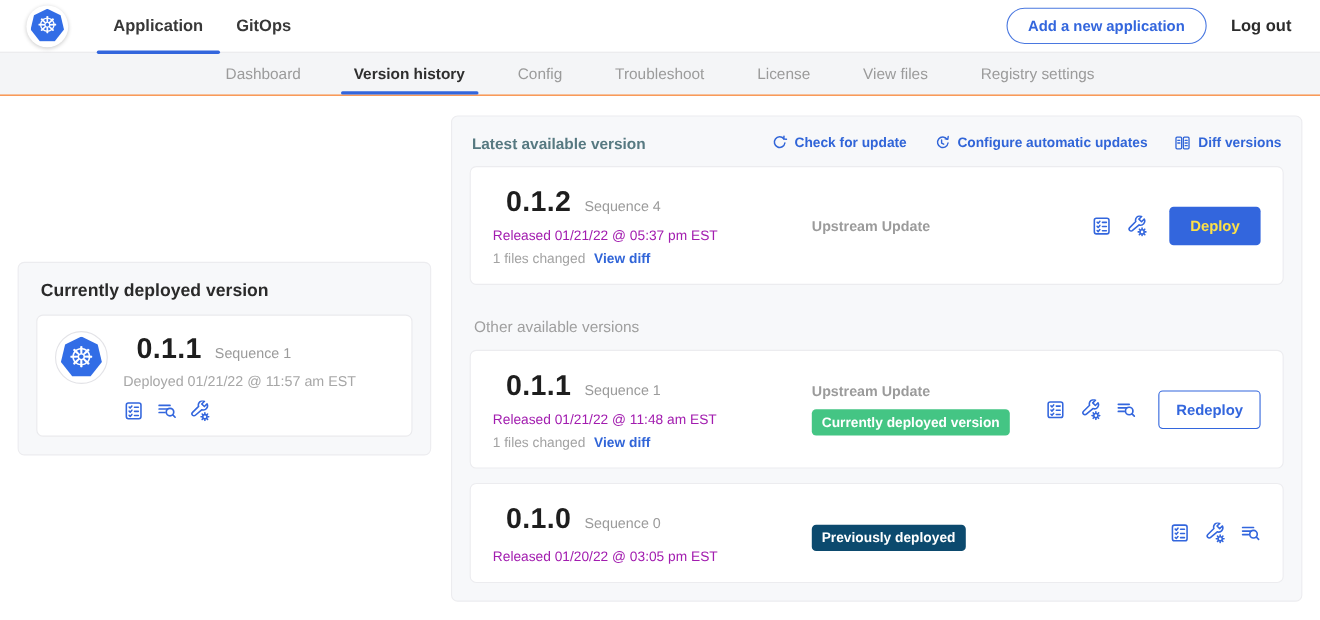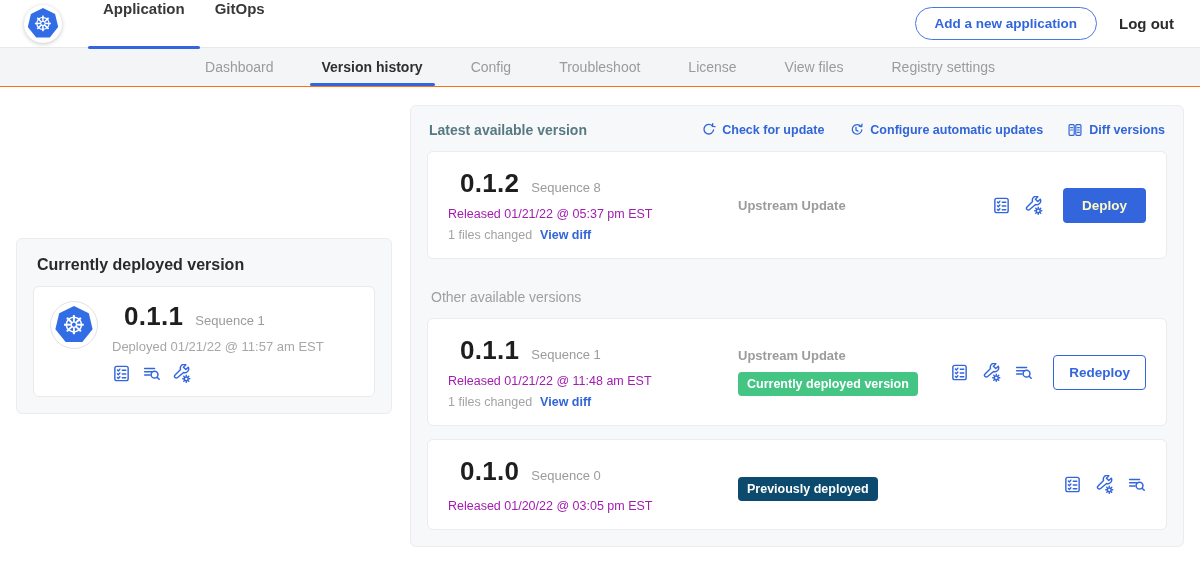--- a/index.html
+++ b/index.html
@@ -12,21 +12,21 @@
   
   .header { height:48px; display:flex; align-items:center; padding:0 26px 0 24px;
             border-bottom:1px solid #e8e8ea; background:#fff; position:relative; }
   .logo-badge { width:38px; height:38px; border-radius:50%; background:#fff;
                 box-shadow:0 1px 4px rgba(0,0,0,.22); display:flex; align-items:center; justify-content:center; flex:0 0 auto; }
   .k8s-hept { background:#326de6; color:#fff; display:flex; align-items:center; justify-content:center;
               clip-path:polygon(50% 0%, 89% 19%, 99% 61%, 72% 95%, 28% 95%, 1% 61%, 11% 19%);
               line-height:1; }
   .logo-badge .k8s-hept { width:31px; height:31px; font-size:21px; }
   .header-tabs { display:flex; margin-left:26px; height:100%; }
-  .header-tab { position:relative; display:flex; padding:0 15px;
+  .header-tab { position:relative; display:flex; align-items:center; padding:0 15px;
                 font-size:15px; font-weight:700; color:#383838; cursor:pointer; }
   .header-tab.active::after { content:""; position:absolute; left:0; right:0; bottom:-2px;
                 height:3px; background:#3366dd; border-radius:2px; }
   .header-right { margin-left:auto; display:flex; align-items:center; gap:22px; }
   .add-app-btn { border:1.5px solid #4a78e0; color:#3366dd; font-weight:700; font-size:13.5px;
                  padding:8px 19px; border-radius:999px; background:#fff; cursor:pointer;
                  font-family:"Liberation Sans",sans-serif; }
   .logout { font-size:15px; font-weight:600; color:#2c2c2c; cursor:pointer; }
 
   
@@ -72,21 +72,21 @@
   .vc-line2 { font-size:12.5px; color:#a21caf; margin-top:8px; font-weight:500; }
   .vc-line3 { font-size:12.5px; color:#a3a3a3; margin-top:7px; font-weight:500; display:flex; gap:8px; align-items:baseline; }
   .view-diff { color:#3165d8; font-weight:700; cursor:pointer; }
   .vc-mid { flex:1; padding-left:18px; }
   .vc-source { font-size:13px; font-weight:700; color:#9b9b9b; }
   .badge { display:inline-block; margin-top:9px; font-size:12.5px; font-weight:700; color:#fff;
            padding:5px 9px; border-radius:4px; }
   .badge.green { background:#44c584; }
   .badge.gray  { background:#0c4a6e; }
   .vc-actions { display:flex; align-items:center; gap:13px; color:#3366dd; flex:0 0 auto; }
-  .deploy-btn { background:#3366dd; color:#fef9c3; font-weight:700; font-size:13.5px; padding:10px 19px;
+  .deploy-btn { background:#3366dd; color:#fde047; font-weight:700; font-size:13.5px; padding:10px 19px;
                 border-radius:4px; border:none; margin-left:7px; cursor:pointer;
                 font-family:"Liberation Sans",sans-serif; }
   .redeploy-btn { background:#fff; color:#3366dd; font-weight:700; font-size:13.5px; padding:9px 15px;
                 border-radius:4px; border:1.5px solid #3366dd; margin-left:7px; cursor:pointer;
                 font-family:"Liberation Sans",sans-serif; }
   .other-title { font-size:14px; color:#9f9f9f; font-weight:500; margin:30px 0 0 4px; }
 </style>
 </head>
 <body>
 
@@ -200,21 +200,21 @@
   </svg></span>
           <span>Diff versions</span>
         </span>
       </div>
     </div>
 
     <div class="version-card">
       <div class="vc-info">
         <div class="version-row">
           <span class="version-number">0.1.2</span>
-          <span class="sequence">Sequence 8</span>
+          <span class="sequence">Sequence 4</span>
         </div>
         <div class="vc-line2">Released 01/21/22 @ 05:37 pm EST</div>
         <div class="vc-line3">
           <span>1 files changed</span>
           <span class="view-diff">View diff</span>
         </div>
       </div>
       <div class="vc-mid">
         <div class="vc-source">Upstream Update</div>
       </div>

